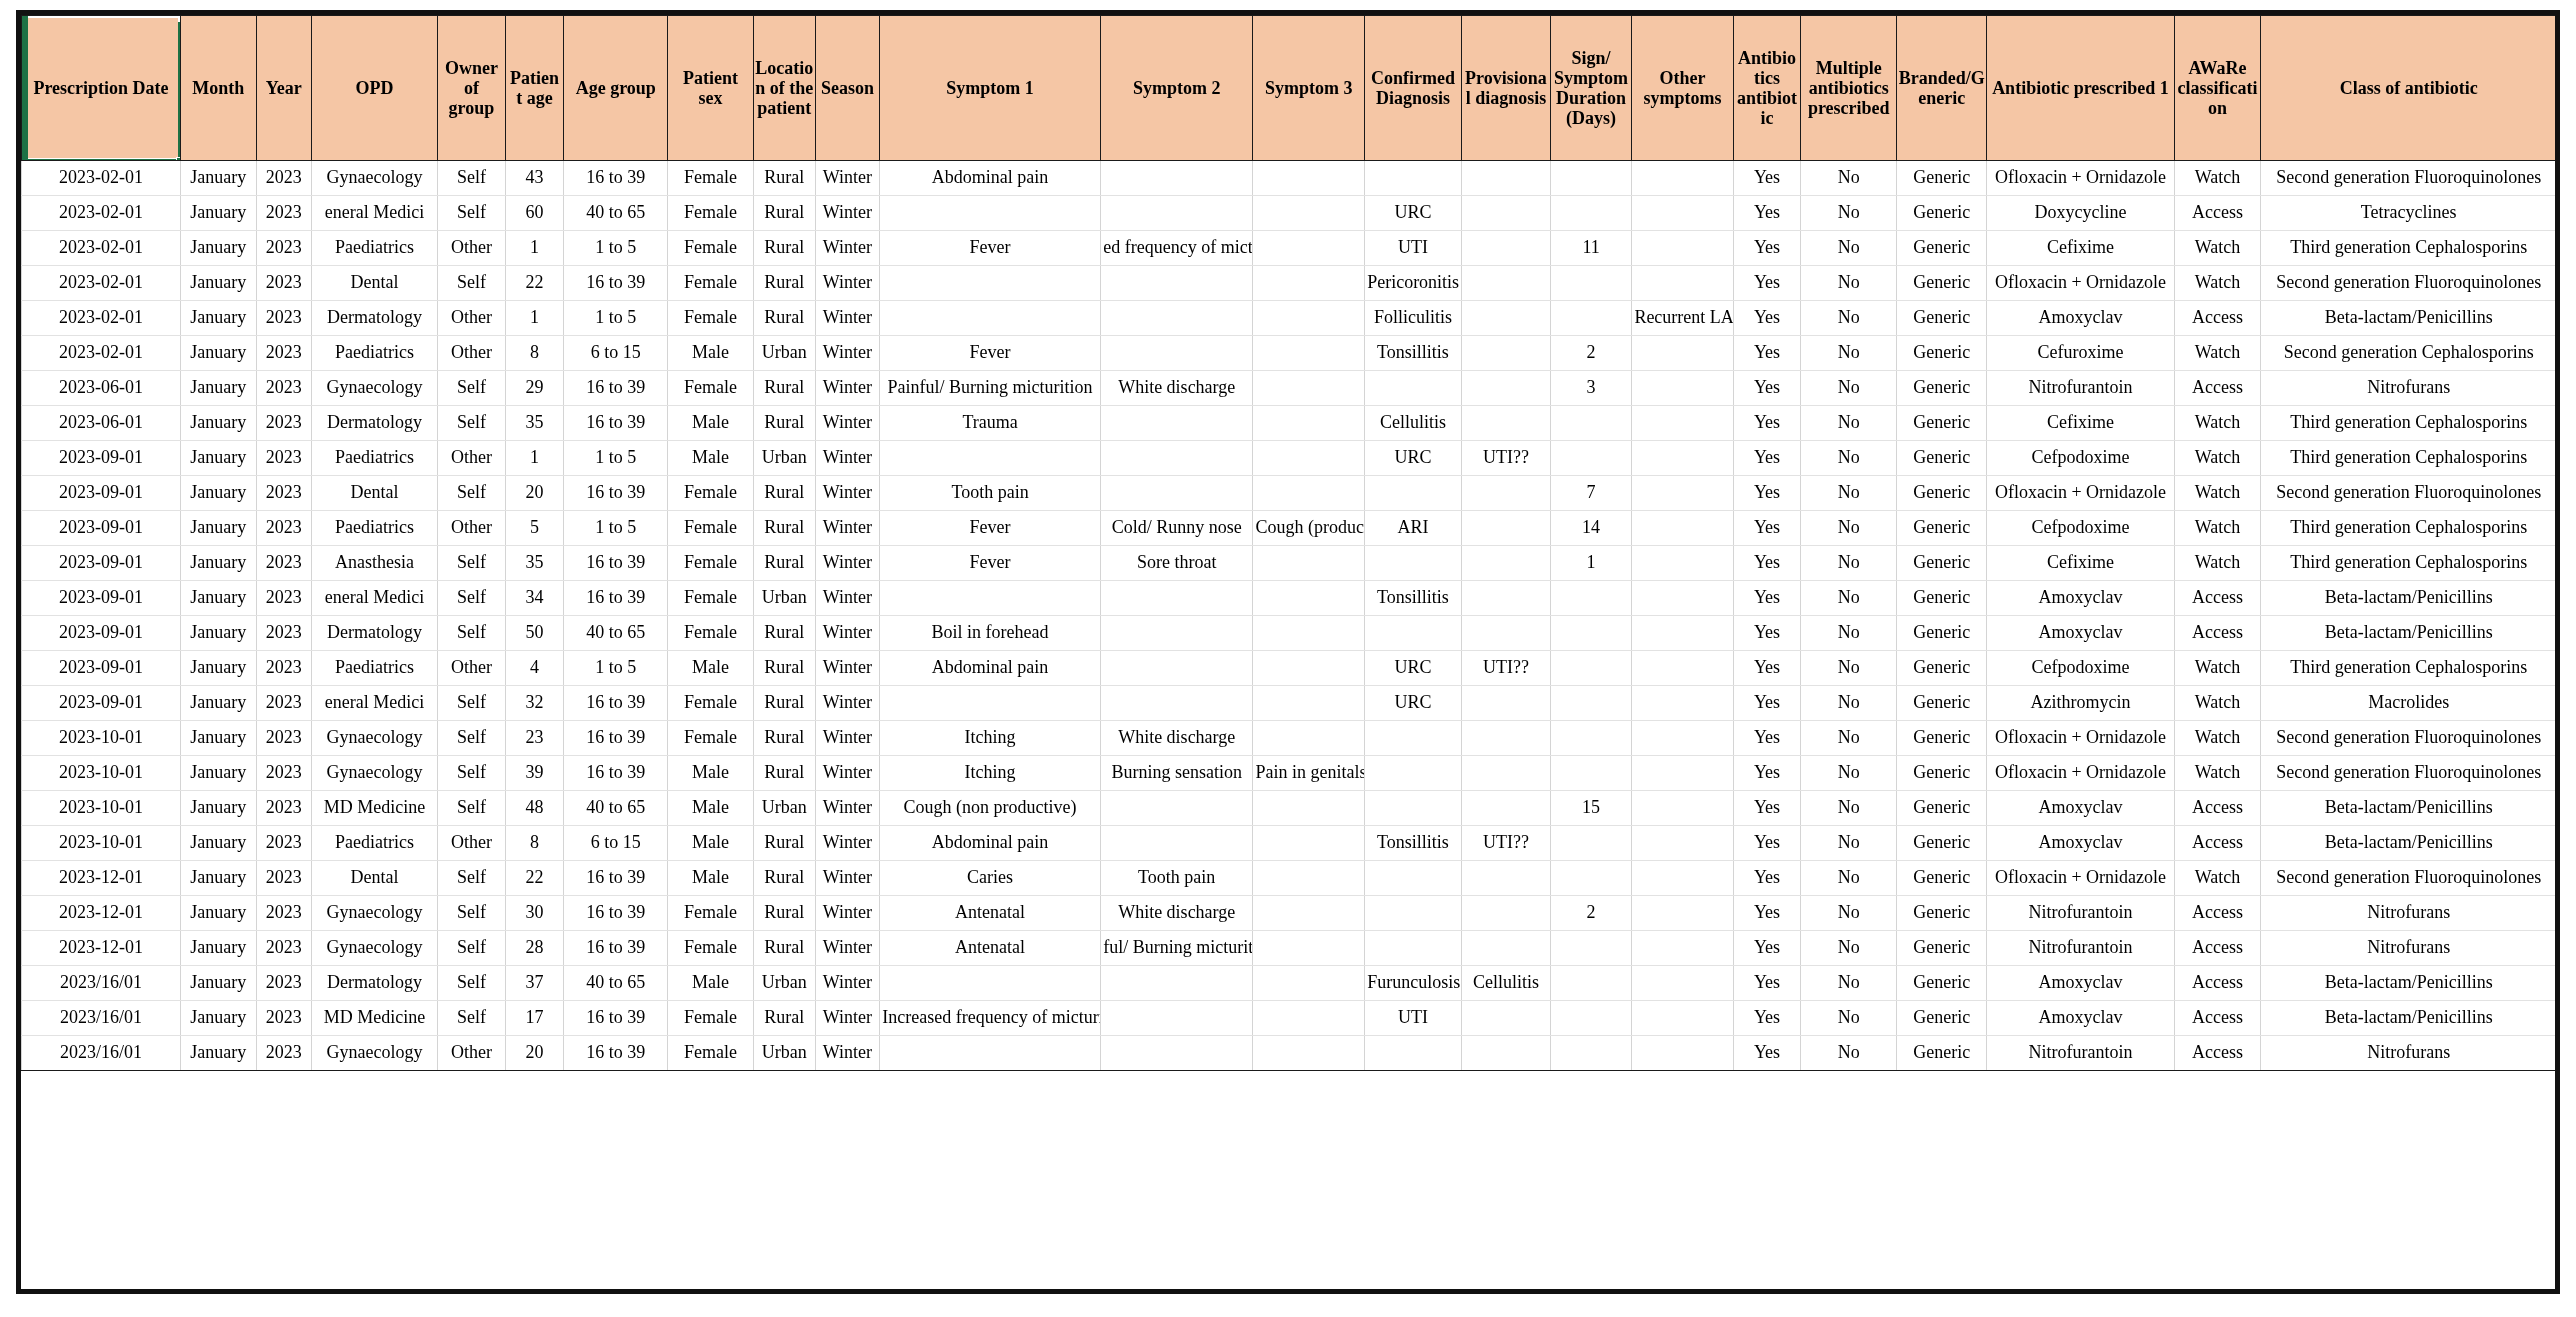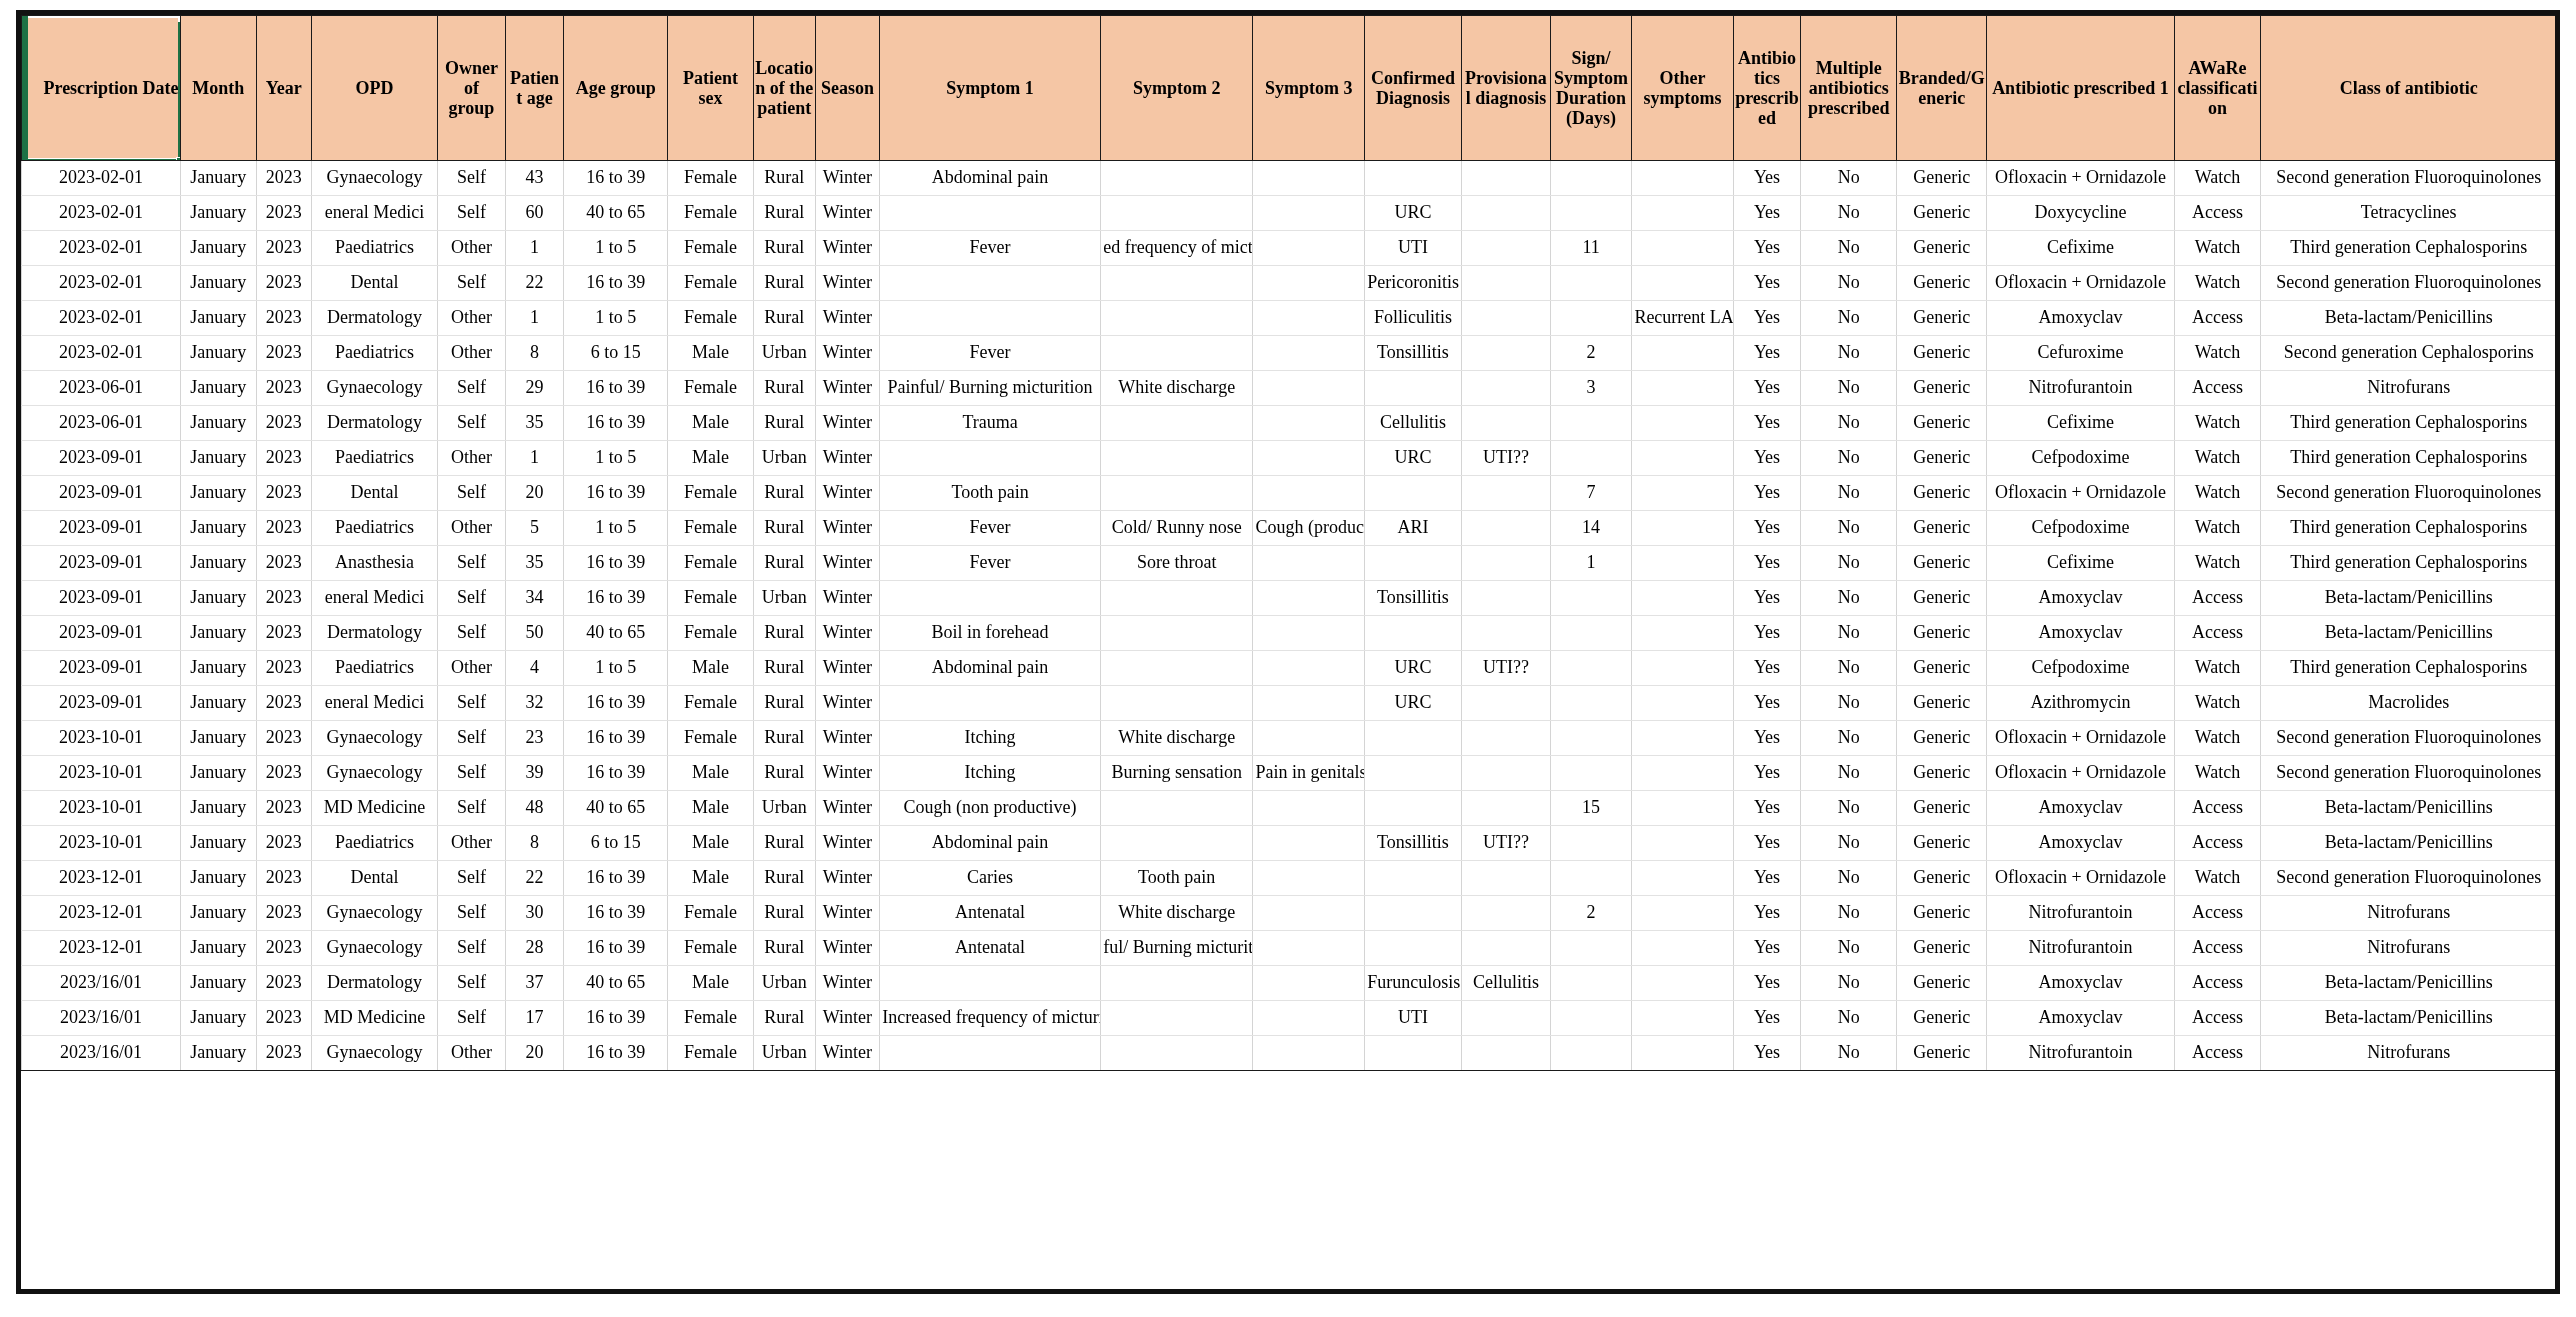--- a/index.html
+++ b/index.html
@@ -48,21 +48,20 @@
     font-size: 18px;
     height: 141px;
     border: 1.4px solid #1a1a1a;
     white-space: normal;
     word-break: break-word;
     line-height: 1.12;
     padding: 1.4px 1.4px;
   }
   table.grid thead th.first-head {
     position: relative;
-    text-align: right;
   }
   table.grid tbody td {
     height: 34px;
     border-left: 0.7px solid #d4d4d4;
     border-right: 0.7px solid #d4d4d4;
     border-top: 0.7px solid #e2e2e2;
     border-bottom: 0.7px solid #e2e2e2;
     font-weight: normal;
     background: #ffffff;
   }
@@ -180,21 +179,21 @@
           <th>Patient sex</th>
           <th>Location of the patient</th>
           <th>Season</th>
           <th>Symptom 1</th>
           <th>Symptom 2</th>
           <th>Symptom 3</th>
           <th>Confirmed Diagnosis</th>
           <th>Provisional diagnosis</th>
           <th>Sign/ Symptom Duration (Days)</th>
           <th>Other symptoms</th>
-          <th>Antibiotics prescribed</th>
+          <th>Antibiotics antibiotic</th>
           <th>Multiple antibiotics prescribed</th>
           <th>Branded/Generic</th>
           <th>Antibiotic prescribed 1</th>
           <th>AWaRe classification</th>
           <th>Class of antibiotic</th>
         </tr>
     </thead>
     <tbody id="table-body">
         <tr>
           <td>2023-02-01</td>

